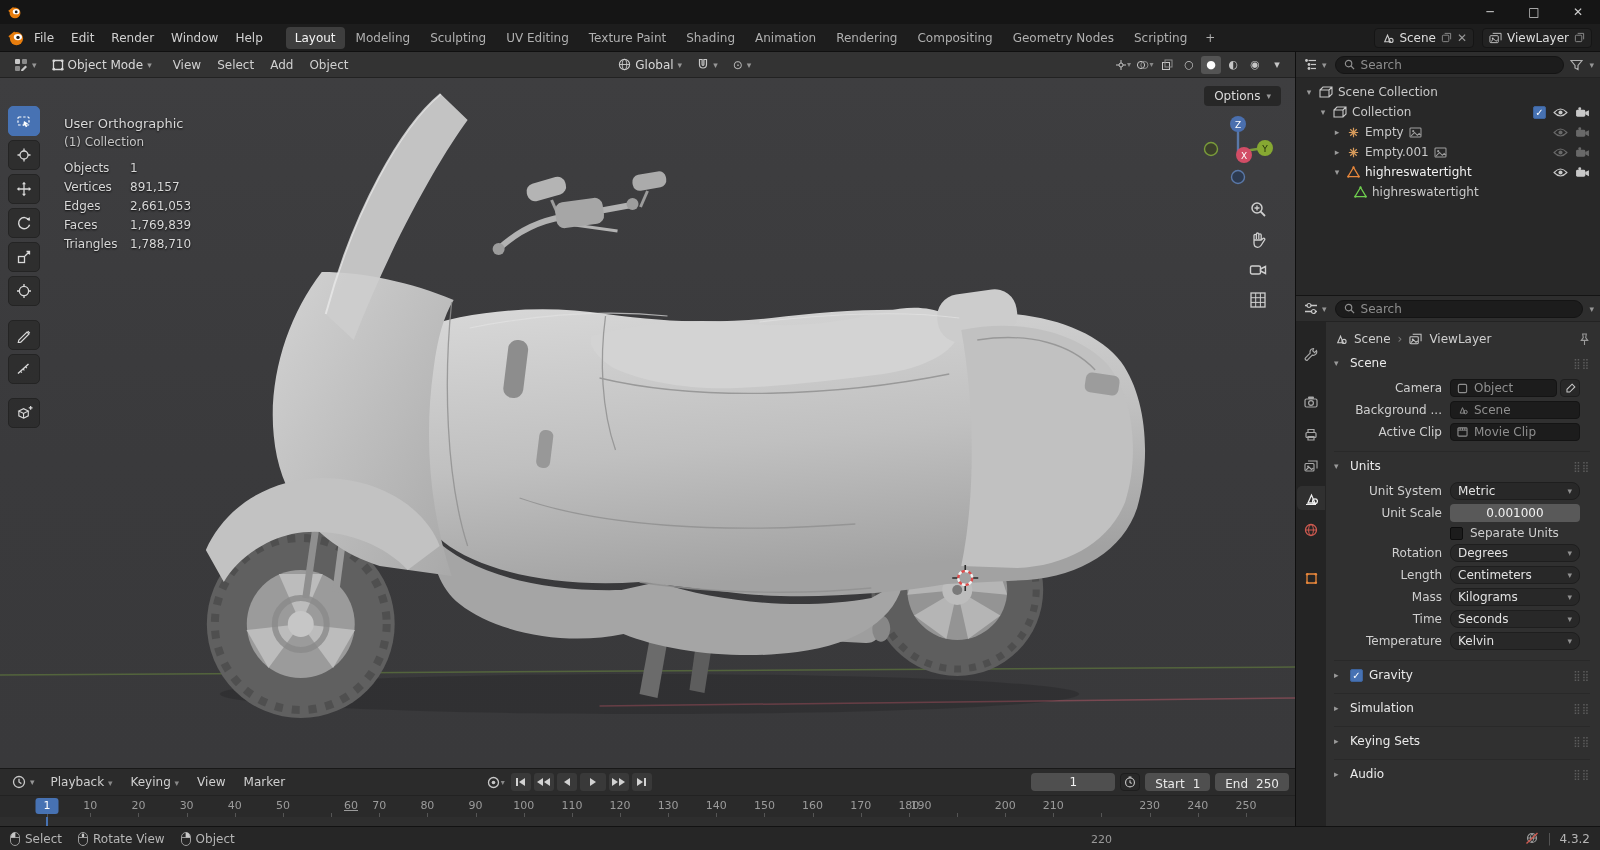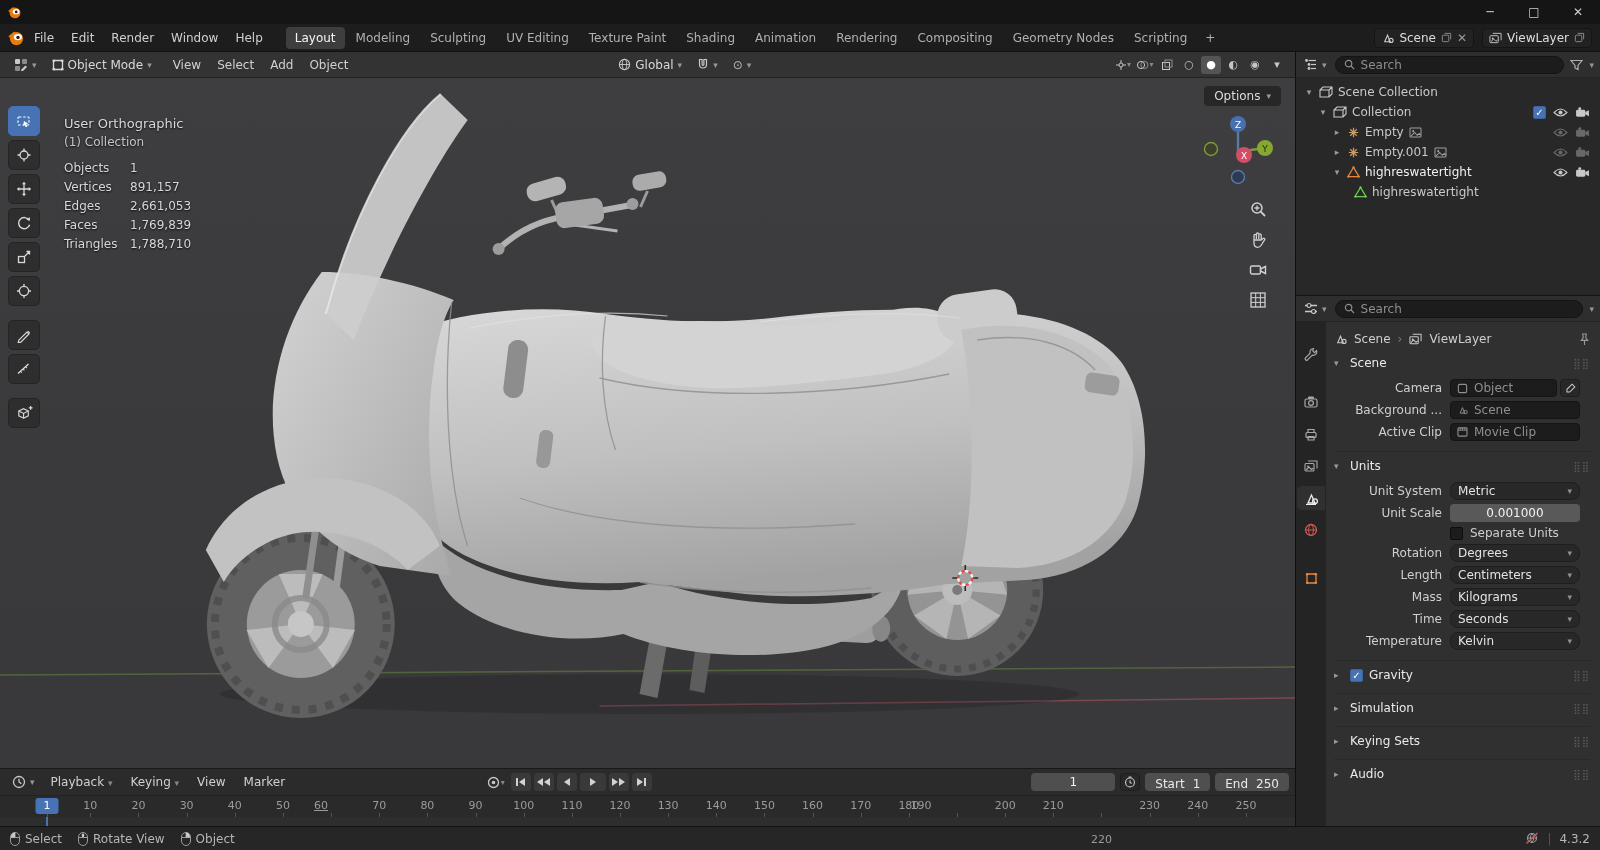--- a/index.html
+++ b/index.html
@@ -573,21 +573,21 @@
             <span class="tick" style="left: 90.335px;">10</span>
             <i class="tickline" style="left: 90.335px;"></i>
             <span class="tick" style="left: 138.485px;">20</span>
             <i class="tickline" style="left: 138.485px;"></i>
             <span class="tick" style="left: 186.635px;">30</span>
             <i class="tickline" style="left: 186.635px;"></i>
             <span class="tick" style="left: 234.785px;">40</span>
             <i class="tickline" style="left: 234.785px;"></i>
             <span class="tick" style="left: 282.935px;">50</span>
             <i class="tickline" style="left: 282.935px;"></i>
-            <span class="tick" style="left: 321px; text-decoration: underline;">60</span>
+            <span class="tick" style="left: 351px; text-decoration: underline;">60</span>
             <i class="tickline" style="left: 331.085px;"></i>
             <span class="tick" style="left: 379.235px;">70</span>
             <i class="tickline" style="left: 379.235px;"></i>
             <span class="tick" style="left: 427.385px;">80</span>
             <i class="tickline" style="left: 427.385px;"></i>
             <span class="tick" style="left: 475.535px;">90</span>
             <i class="tickline" style="left: 475.535px;"></i>
             <span class="tick" style="left: 523.685px;">100</span>
             <i class="tickline" style="left: 523.685px;"></i>
             <span class="tick" style="left: 572px;">110</span>

